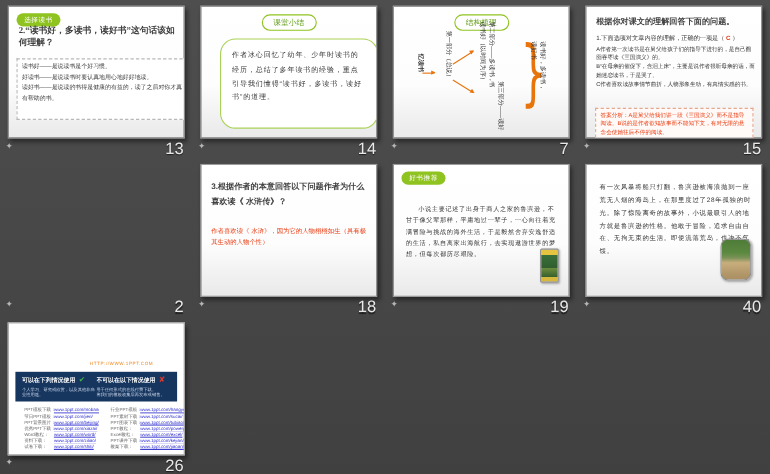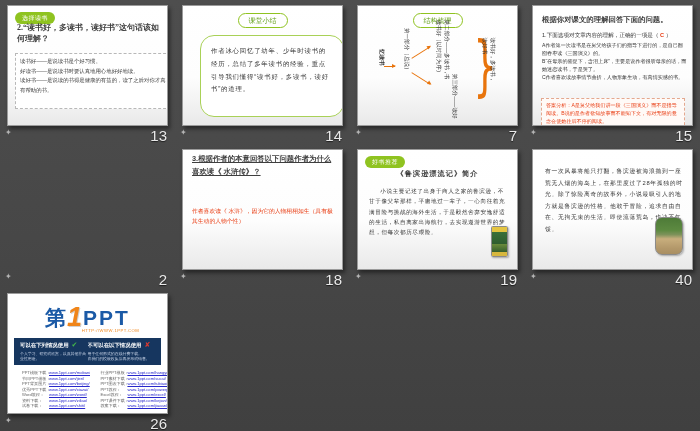--- a/index.html
+++ b/index.html
@@ -45,21 +45,21 @@
   .s16-q .red{color:#e8380d;font-weight:bold;}
   .s16-opts{left:9px;top:36px;width:146px;font-size:5.1px;line-height:1.55;}
   .s16-box{position:absolute;left:8px;top:92px;width:144px;border:1px dashed #e3a document;border:1px dashed #e3a88f;background:#fffaf7;color:#e8380d;font-size:5.1px;line-height:1.55;padding:3px 4px;white-space:pre-line;box-sizing:border-box;}
   
   .s17-title{left:9px;top:12px;width:150px;font-size:7.4px;}
   .s17-i1{left:9px;top:32px;width:150px;font-size:6.2px;}
   .s17-a1{left:14px;top:44px;width:142px;font-size:5.4px;}
   .s17-i2{left:9px;top:58px;width:150px;font-size:6.2px;}
   .s17-a2{left:14px;top:72px;width:138px;font-size:5.4px;}
   
-  .s18-title{left:9px;top:3px;width:148px;font-size:7.4px;line-height:1.7;text-decoration:underline;}
+  .s18-title{left:9px;top:14px;width:148px;font-size:7.4px;line-height:1.7;}
   .s18-a{left:9px;top:56px;width:142px;font-size:5.8px;line-height:1.8;}
   
   .s19-title{left:0;right:0;top:19px;text-align:center;font-size:7.2px;letter-spacing:1px;}
   .s19-body{left:11px;top:36px;width:138px;font-size:5.6px;line-height:1.85;text-indent:2em;letter-spacing:.6px;}
   .book19{position:absolute;right:9px;bottom:12px;width:15px;height:29px;border:1px solid #8a8a8a;border-radius:1.5px;background:linear-gradient(180deg,#e4c441 0%,#e4c441 16%,#3a703a 16%,#2f5d2f 58%,#6c8c3c 58%,#365f2c 86%,#d7b73e 86%,#d7b73e 100%);box-shadow:1px 1px 2px rgba(0,0,0,.3);}
   
   .s20-body{left:12px;top:16px;width:138px;font-size:5.8px;line-height:2;letter-spacing:.7px;}
   .img20{position:absolute;right:9px;bottom:14px;width:26px;height:36px;border:1px solid #8b8b8b;border-radius:7px;background:linear-gradient(180deg,#4e7b38 0%,#5d8a41 34%,#7d925a 46%,#c8ae7d 58%,#b3986a 84%,#a98f63 100%);box-shadow:1px 1px 2px rgba(0,0,0,.3);}
   
   .s21-logo{position:absolute;left:0;right:0;top:8px;text-align:center;white-space:nowrap;}
@@ -148,42 +148,38 @@
 喜欢读《 水浒传》？</div>
       <div class="t-red s18-a">作者喜欢读《 水浒》，因为它的人物栩栩如生（具有极其生动的人物个性）</div>
     </div>
     <span class="strip-star">✦</span>
     <span class="strip-num">18</span>
   </div>
 
   <div class="cell">
     <div class="slide">
       <span class="pill">好书推荐</span>
-      <div class="t-title s19-title">《鲁滨逊漂流记》简介</div>
       <div class="t-body s19-body">小说主要记述了出身于商人之家的鲁滨逊，不甘于像父辈那样，平庸地过一辈子，一心向往着充满冒险与挑战的海外生活，于是毅然舍弃安逸舒适的生活，私自离家出海航行，去实现遨游世界的梦想，但每次都历尽艰险。</div>
       <div class="book19"></div>
     </div>
     <span class="strip-star">✦</span>
     <span class="strip-num">19</span>
   </div>
 
   <div class="cell">
     <div class="slide">
       <div class="t-body s20-body">有一次风暴将船只打翻，鲁滨逊被海浪抛到一座荒无人烟的海岛上，在那里度过了28年孤独的时光。除了惊险离奇的故事外，小说最吸引人的地方就是鲁滨逊的性格。他敢于冒险，追求自由自在、无拘无束的生活。即使流落荒岛，也决不气馁。</div>
       <div class="img20"></div>
     </div>
     <span class="strip-star">✦</span>
     <span class="strip-num">40</span>
   </div>
 
   <div class="cell">
     <div class="slide" style="background:#fff;">
-      <div class="s21-logo">
-        <span class="s21-di">第</span><span class="s21-one">1</span><span class="s21-ppt">PPT</span>
-      </div>
       <div class="s21-url">HTTP://WWW.1PPT.COM</div>
       <div class="s21-banner">
         <div class="s21-col">
           <div class="s21-ct"><span>可以在下列情况使用</span><span class="mark-ok">✔</span></div>
           <div class="s21-ci">个人学习、研究或欣赏，以及其他非商业性用途。
 对模板进行修改调整后在您的演示中使用。</div>
         </div>
         <div class="s21-col">
           <div class="s21-ct"><span>不可以在以下情况使用</span><span class="mark-no">✘</span></div>
           <div class="s21-ci">用于任何形式的在线付费下载。

